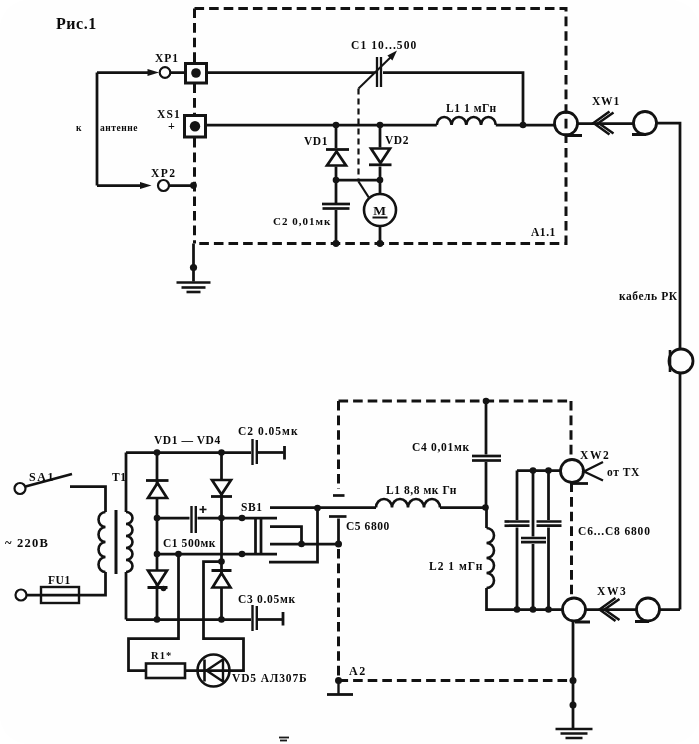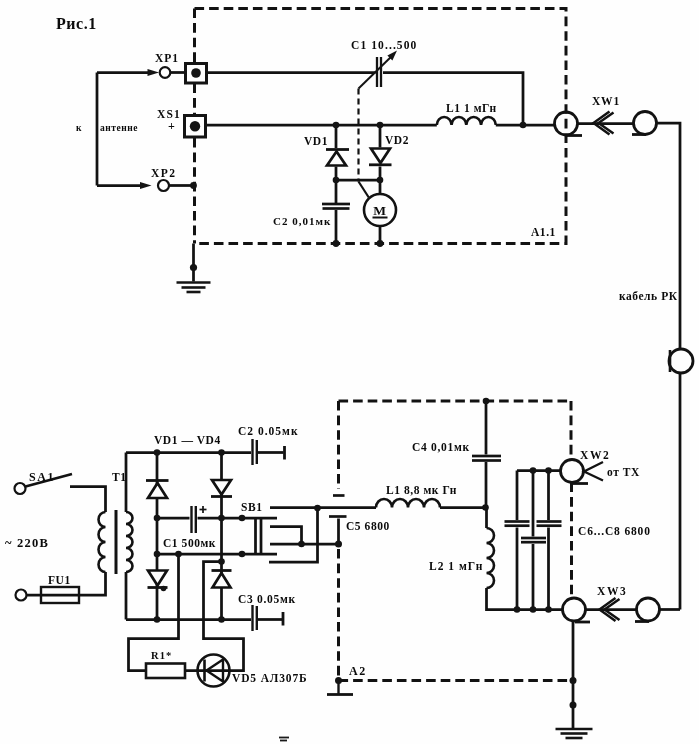--- a/index.html
+++ b/index.html
@@ -1,16 +1,16 @@
 <!DOCTYPE html>
 <html><head>
 <meta charset="utf-8">
 <style>
   html,body{margin:0;padding:0;background:#ffffff;}
-  #wrap{position:relative;width:699px;height:744px;background:#fefefe;overflow:hidden;}
+  #wrap{position:relative;width:699px;height:744px;background:#fefefe;overflow:hidden;border-radius:28px;}
   svg{position:absolute;top:0;left:0;}
   text{font-family:"Liberation Serif",serif;font-weight:bold;fill:#0b0b0b;}
 </style>
 </head>
 <body>
 <div id="wrap">
 <svg width="699" height="744" viewBox="0 0 699 744">
 <g id="boxes" fill="none" stroke="#121212" stroke-width="3" stroke-dasharray="9.6,5">
   <path d="M194.5,8.5 H566 V243.5 H194.5"></path>
   <path d="M194.5,8.5 V63.5"></path>

